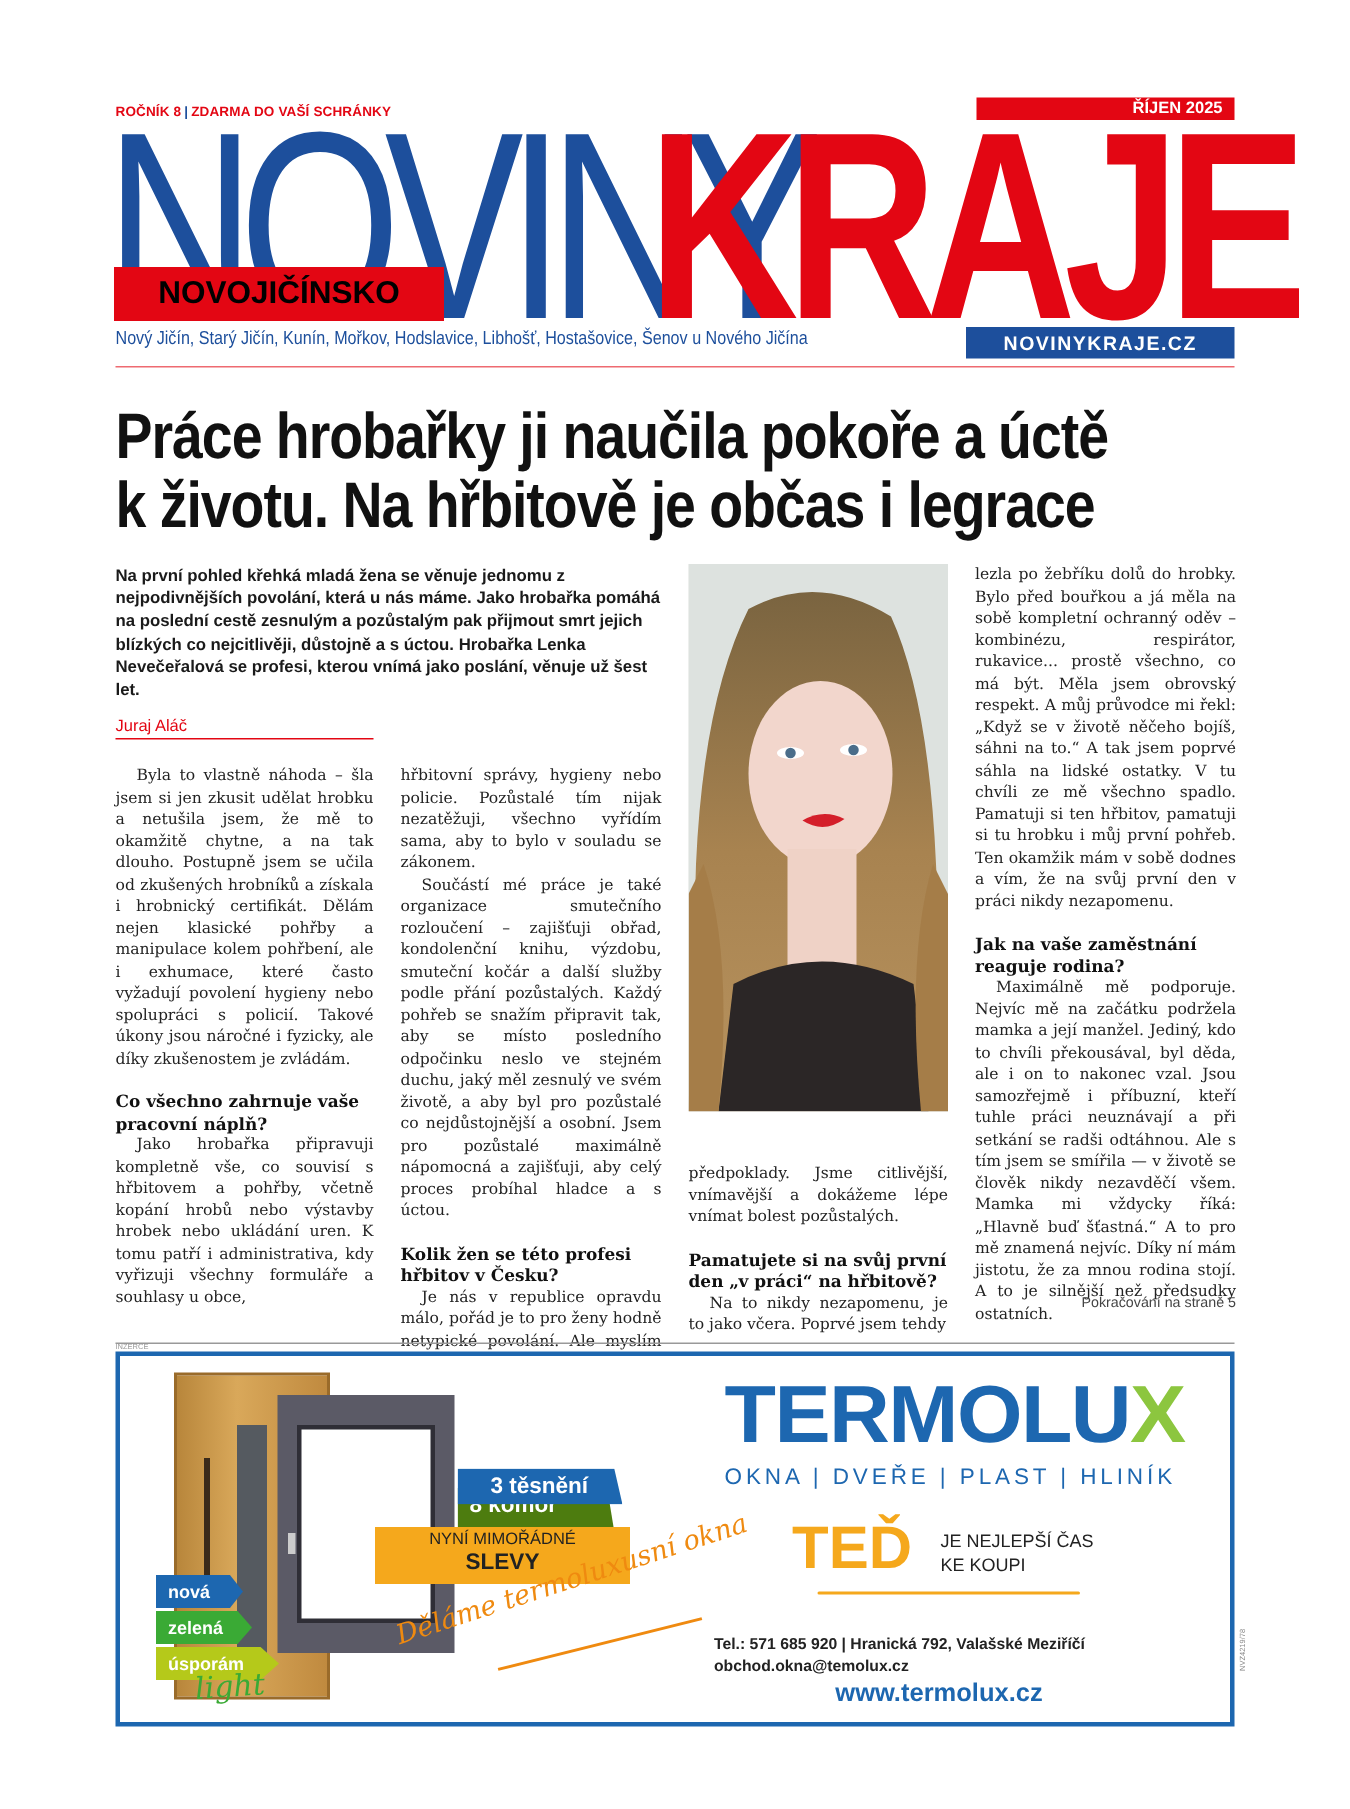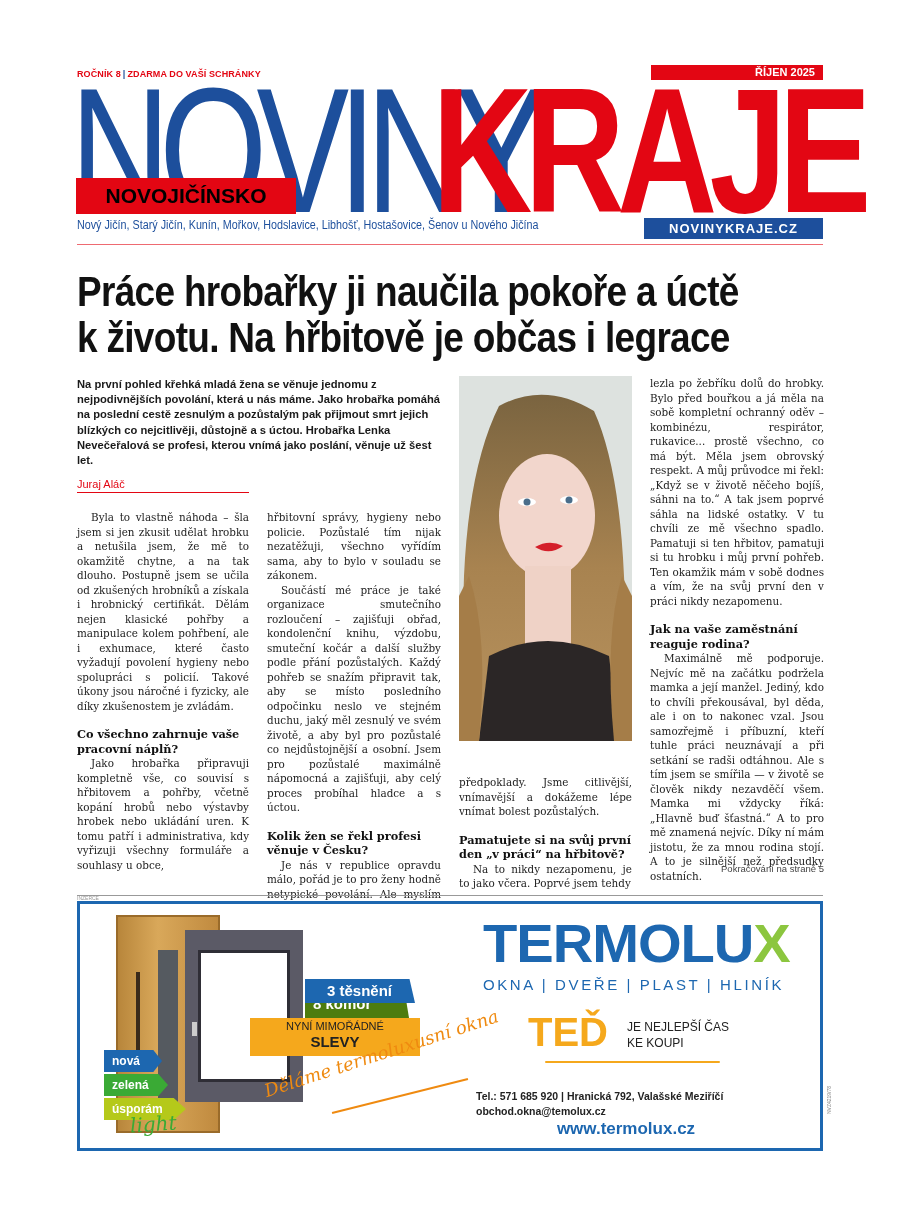--- a/index.html
+++ b/index.html
@@ -96,21 +96,21 @@
   <p>Byla to vlastně náhoda – šla jsem si jen zkusit udělat hrobku a netušila jsem, že mě to okamžitě chytne, a na tak dlouho. Postupně jsem se učila od zkušených hrobníků a získala i hrobnický certifikát. Dělám nejen klasické pohřby a manipulace kolem pohřbení, ale i exhumace, které často vyžadují povolení hygieny nebo spolupráci s policií. Takové úkony jsou náročné i fyzicky, ale díky zkušenostem je zvládám.</p>
   <div class="gap"></div>
   <h3>Co všechno zahrnuje vaše pracovní náplň?</h3>
   <p>Jako hrobařka připravuji kompletně vše, co souvisí s hřbitovem a pohřby, včetně kopání hrobů nebo výstavby hrobek nebo ukládání uren. K tomu patří i administrativa, kdy vyřizuji všechny formuláře a souhlasy u obce,</p>
 </div>
 
 <div class="abs col col2">
   <p style="text-indent:0">hřbitovní správy, hygieny nebo policie. Pozůstalé tím nijak nezatěžuji, všechno vyřídím sama, aby to bylo v souladu se zákonem.</p>
   <p>Součástí mé práce je také organizace smutečního rozloučení – zajišťuji obřad, kondolenční knihu, výzdobu, smuteční kočár a další služby podle přání pozůstalých. Každý pohřeb se snažím připravit tak, aby se místo posledního odpočinku neslo ve stejném duchu, jaký měl zesnulý ve svém životě, a aby byl pro pozůstalé co nejdůstojnější a osobní. Jsem pro pozůstalé maximálně nápomocná a zajišťuji, aby celý proces probíhal hladce a s úctou.</p>
   <div class="gap"></div>
-  <h3>Kolik žen se řekl profesi věnuje v Česku?</h3>
+  <h3>Kolik žen se této profesi hřbitov v Česku?</h3>
   <p>Je nás v republice opravdu málo, pořád je to pro ženy hodně netypické povolání. Ale myslím si, že máme k této práci často lepší</p>
 </div>
 
 <div class="abs photo" title="portrait-of-lenka-neveceralova">
   <svg width="173" height="365" viewBox="0 0 173 365">
     <defs>
       <linearGradient id="hair" x1="0" y1="0" x2="0" y2="1">
         <stop offset="0" stop-color="#7a6440"></stop>
         <stop offset="0.5" stop-color="#a88350"></stop>
         <stop offset="1" stop-color="#b8935f"></stop>

